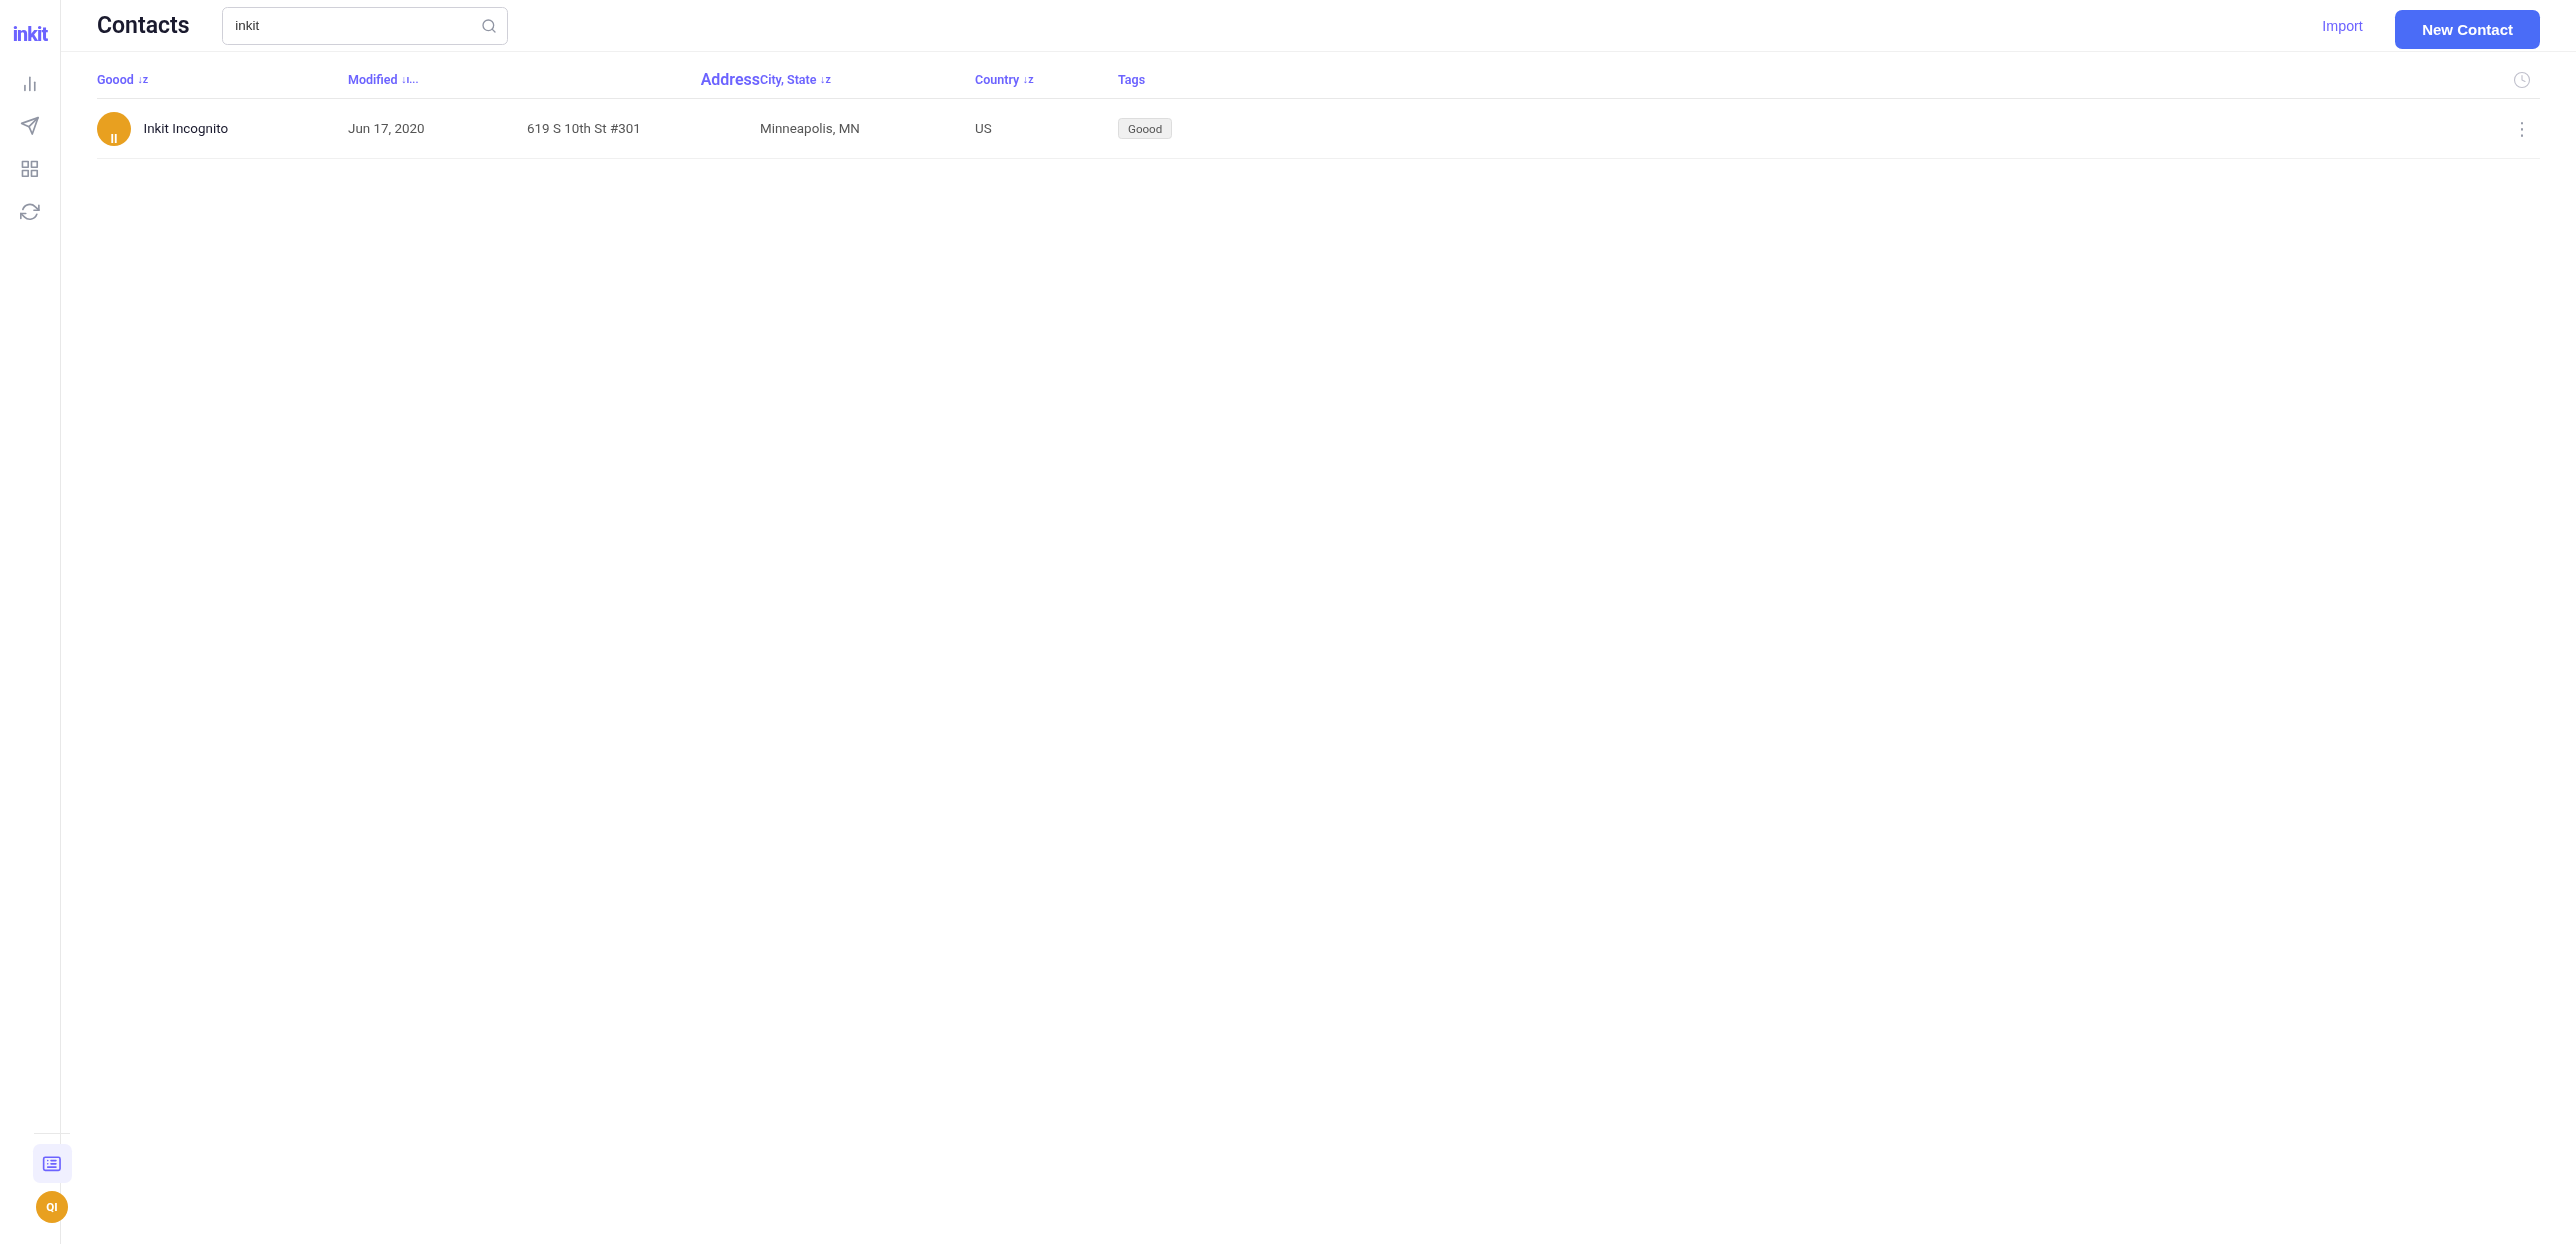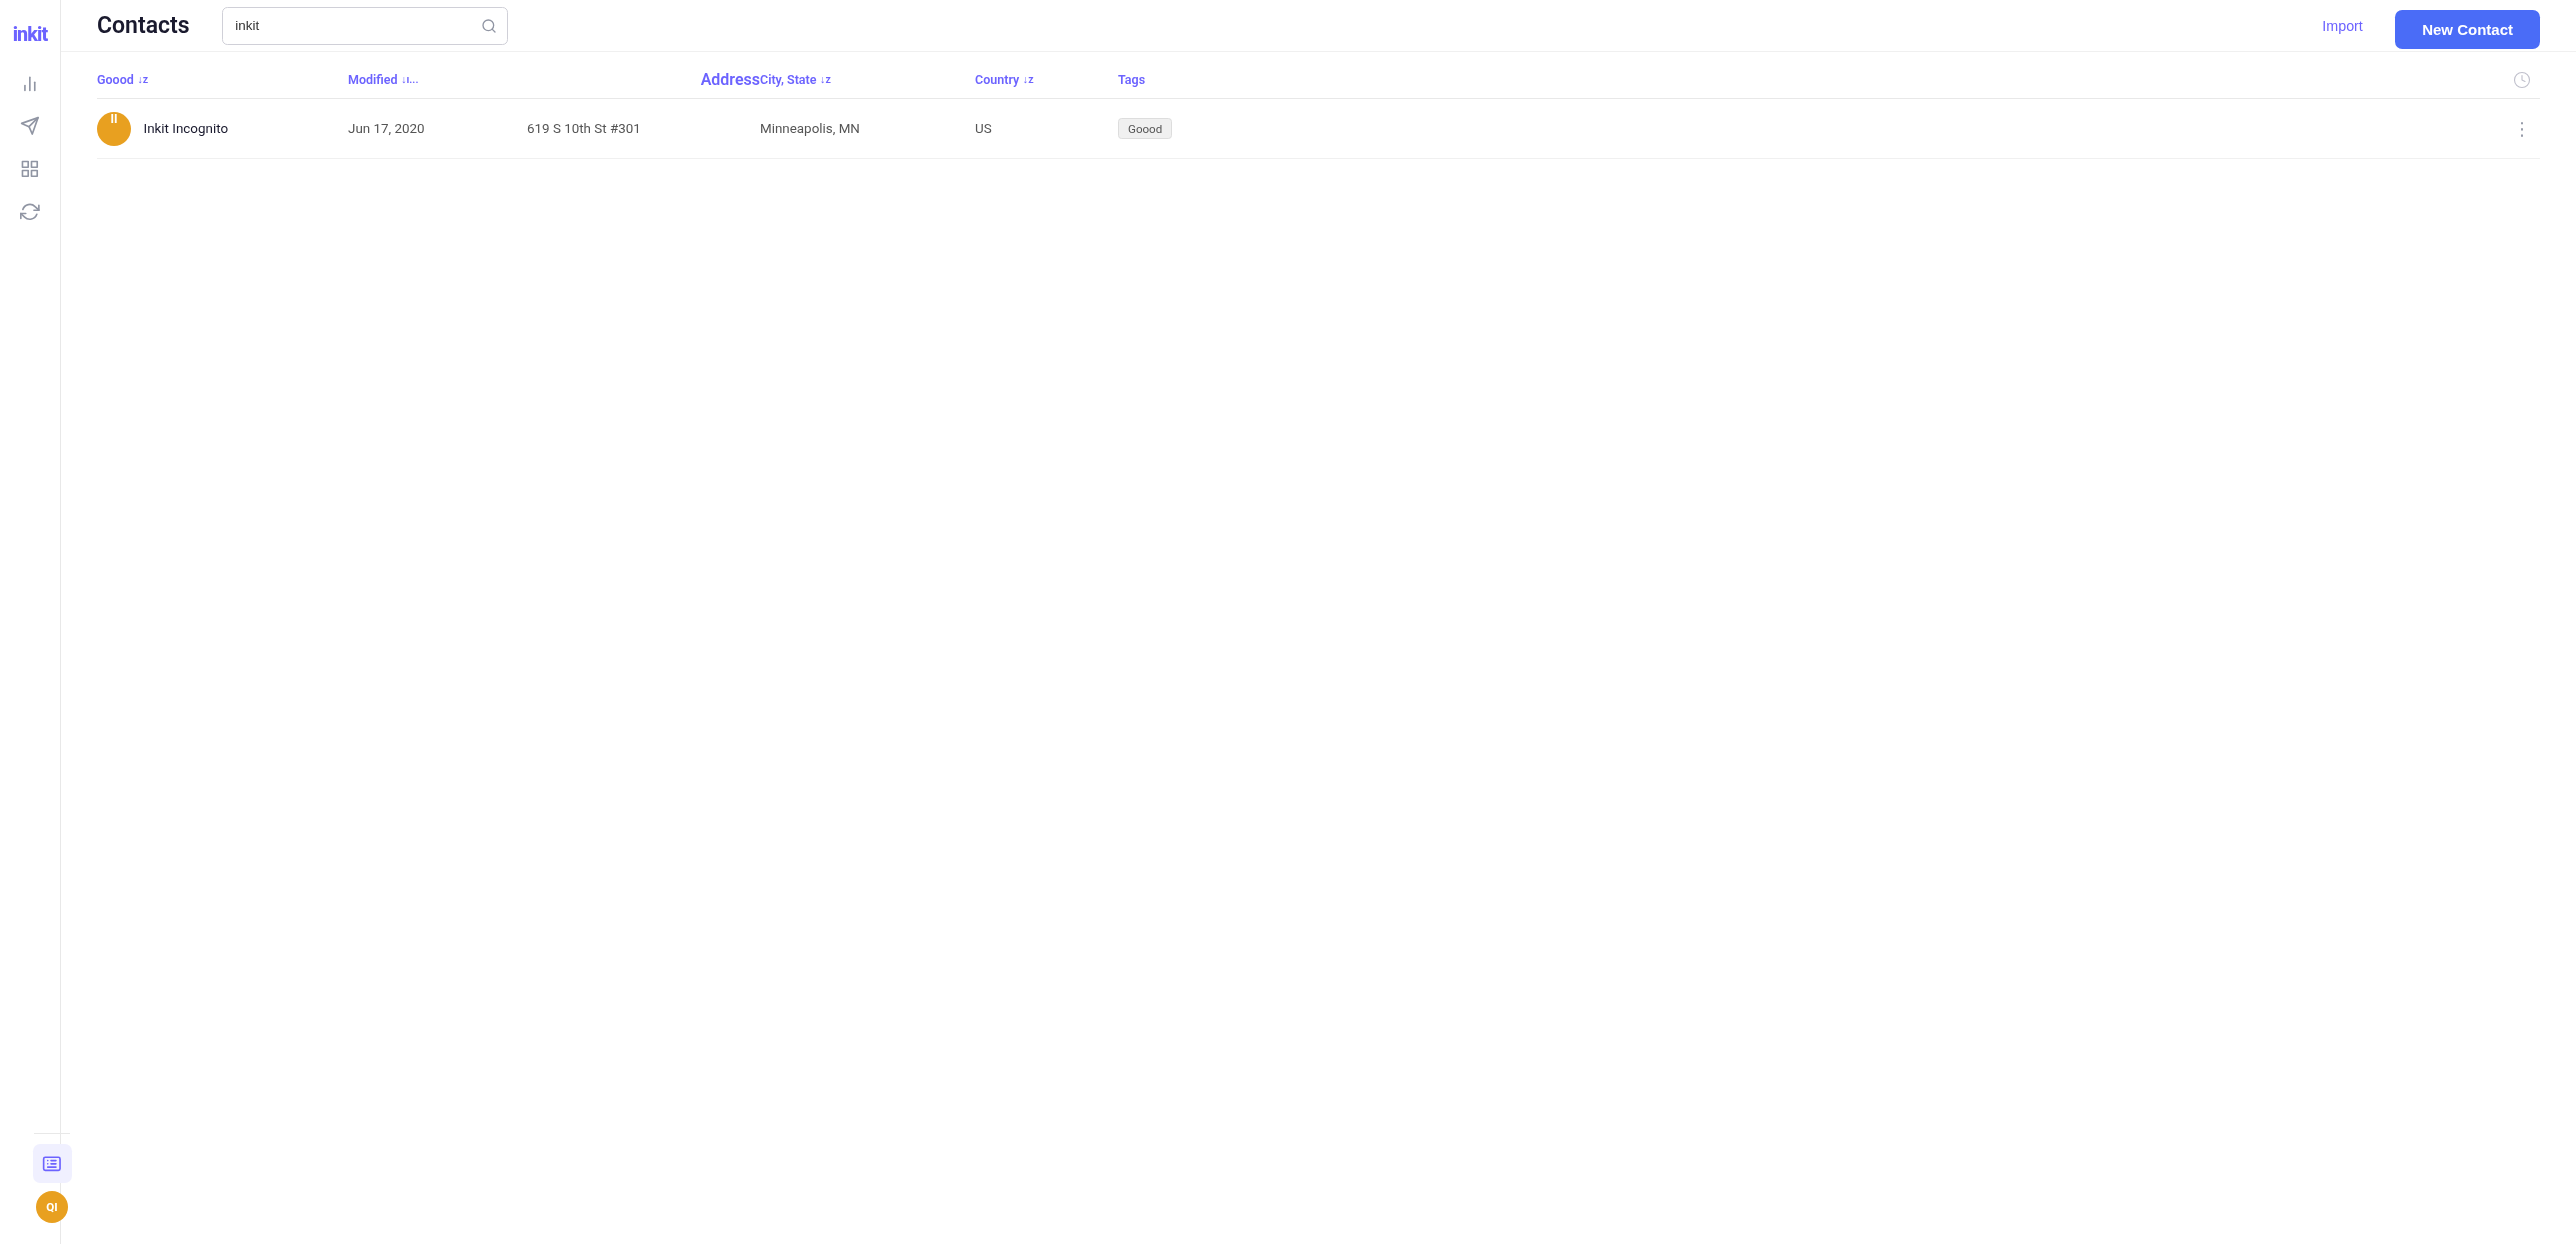--- a/index.html
+++ b/index.html
@@ -302,21 +302,21 @@
 
     .contact-avatar {
       width: 34px;
       height: 34px;
       border-radius: 50%;
       background: #e8a020;
       color: white;
       font-size: 12px;
       font-weight: 700;
       display: flex;
-      align-items: flex-start;
+      align-items: flex-end;
       justify-content: center;
       flex-shrink: 0;
     }
 
     .contact-name {
       font-size: 13.4px;
       color: #1a1a2e;
     }
 
     .cell-modified {

